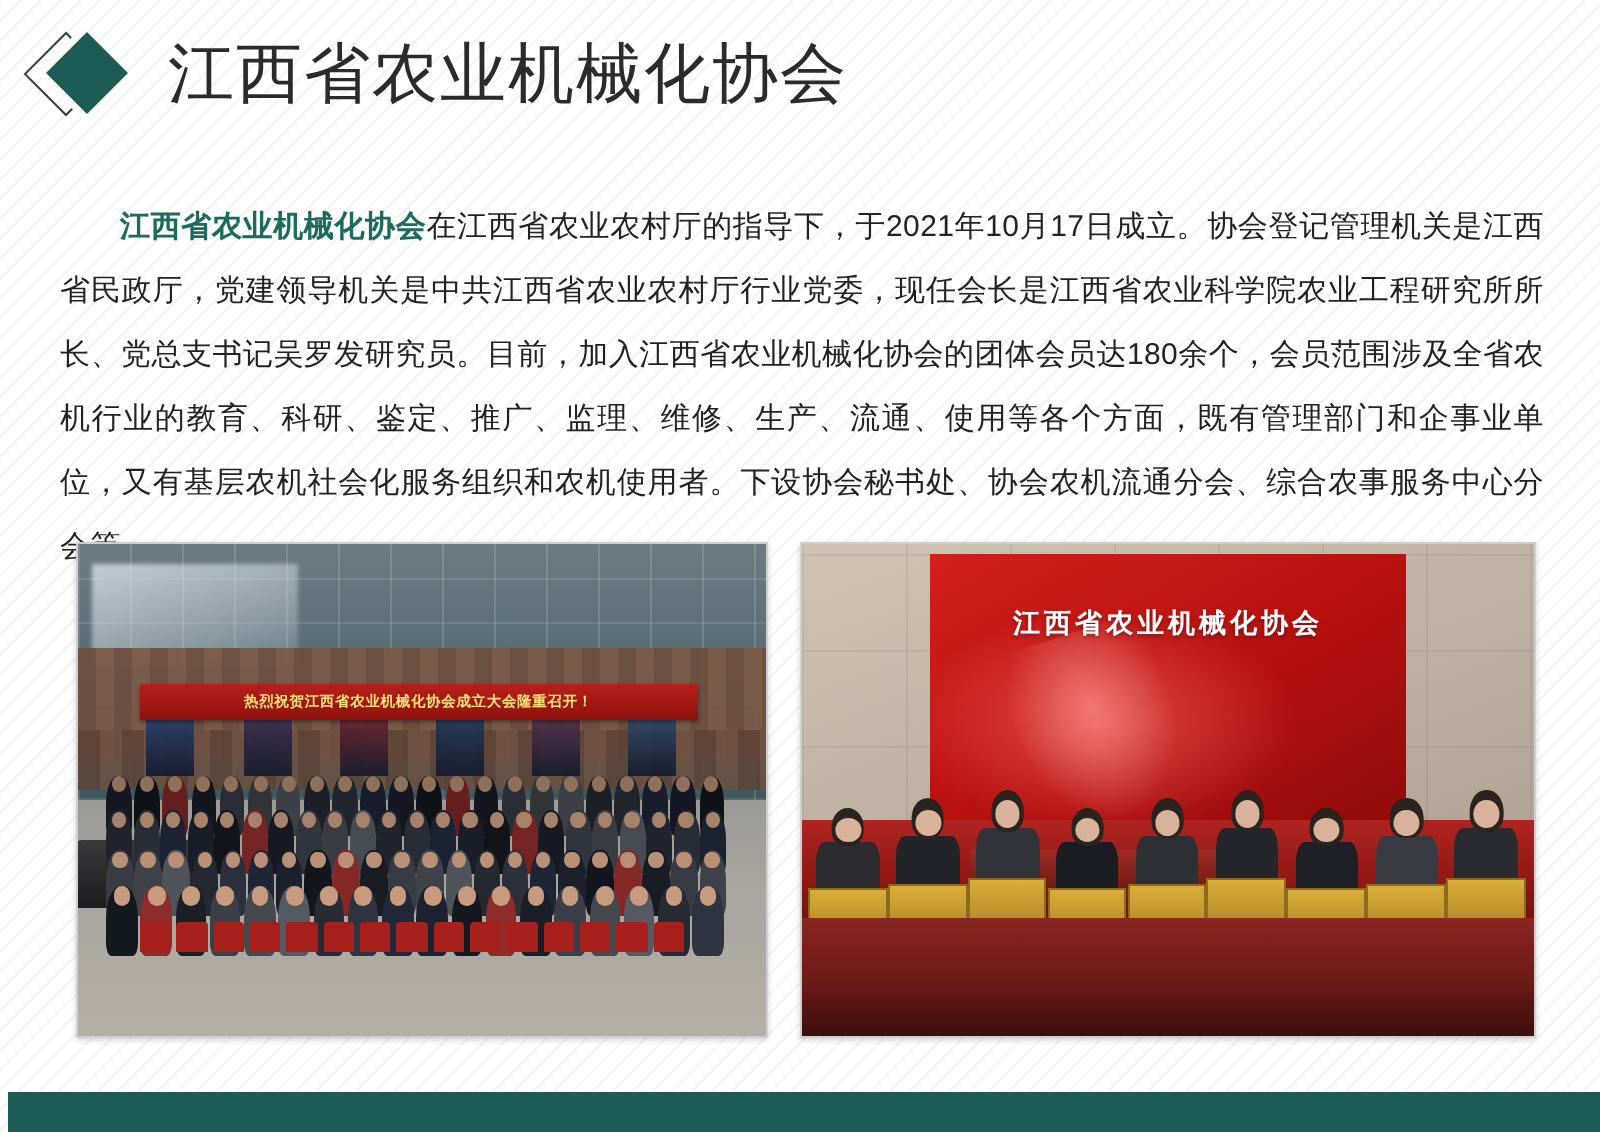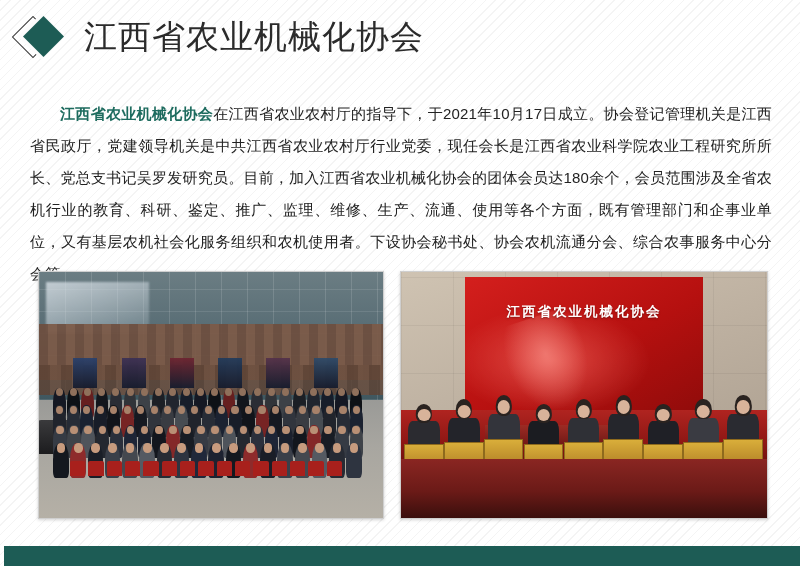--- a/index.html
+++ b/index.html
@@ -244,20 +244,23 @@
         <div class="lp-topchars"></div>
         <div class="lp-brickband2"></div>
         <div class="lp-posters" id="lp-posters">
             <i style="left: 10%; background: linear-gradient(rgb(39, 64, 110), rgb(18, 25, 44));"></i>
             <i style="left: 24%; background: linear-gradient(rgb(58, 47, 85), rgb(18, 25, 44));"></i>
             <i style="left: 38%; background: linear-gradient(rgb(109, 34, 48), rgb(18, 25, 44));"></i>
             <i style="left: 52%; background: linear-gradient(rgb(31, 58, 92), rgb(18, 25, 44));"></i>
             <i style="left: 66%; background: linear-gradient(rgb(83, 48, 74), rgb(18, 25, 44));"></i>
             <i style="left: 80%; background: linear-gradient(rgb(43, 74, 107), rgb(18, 25, 44));"></i>
           </div>
+        <div class="lp-banner">
+          <span>热烈祝贺江西省农业机械化协会成立大会隆重召开！</span>
+        </div>
         <div class="lp-ground"></div>
         <div class="lp-car"></div>
         <div class="lp-crowd" id="lp-crowd">
             <i style="left: 1.2%; top: 0%; width: 3.9%; height: 34%; background: rgb(29, 34, 48); filter: brightness(0.72);"></i>
             <i style="left: 2.058%; top: 1%; width: 2.184%; height: 8.84%; border-radius: 50%; background: rgb(199, 155, 126); filter: brightness(0.72);"></i>
             <i style="left: 5.56364%; top: 0%; width: 3.9%; height: 34%; background: rgb(20, 24, 31); filter: brightness(0.72);"></i>
             <i style="left: 6.42164%; top: 1%; width: 2.184%; height: 8.84%; border-radius: 50%; background: rgb(199, 155, 126); filter: brightness(0.72);"></i>
             <i style="left: 9.92727%; top: 0%; width: 3.9%; height: 34%; background: rgb(142, 43, 43); filter: brightness(0.72);"></i>
             <i style="left: 10.7853%; top: 1%; width: 2.184%; height: 8.84%; border-radius: 50%; background: rgb(199, 155, 126); filter: brightness(0.72);"></i>
             <i style="left: 14.2909%; top: 0%; width: 3.9%; height: 34%; background: rgb(26, 30, 39); filter: brightness(0.72);"></i>

